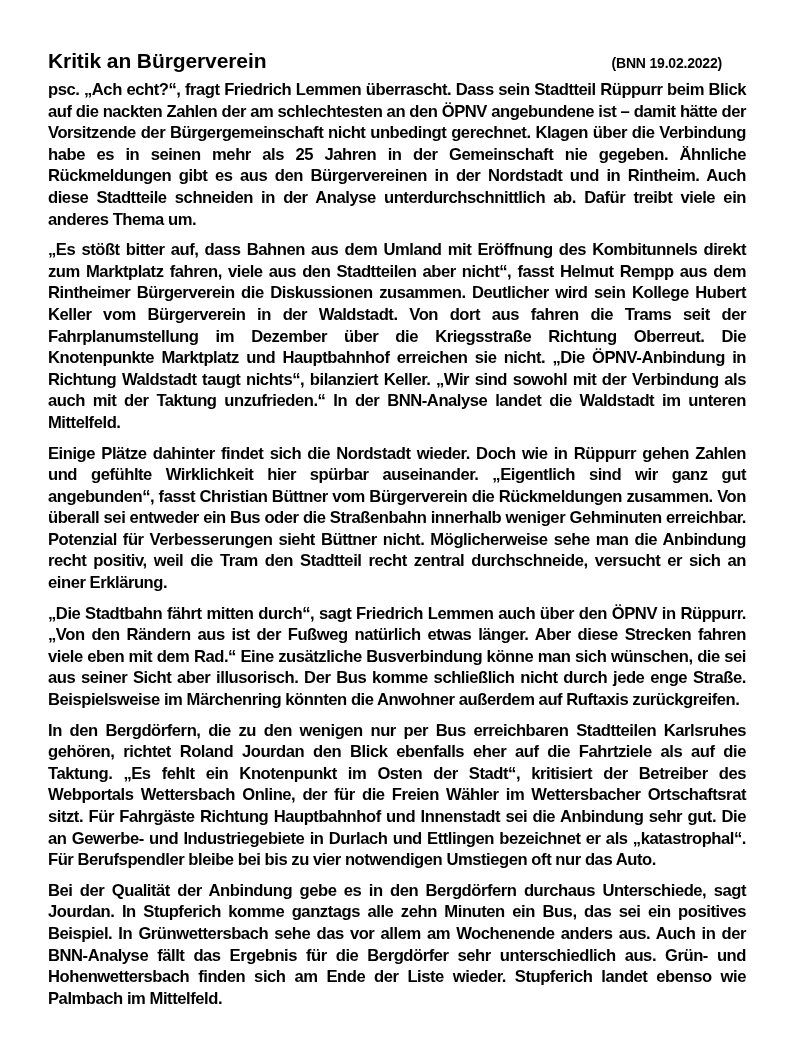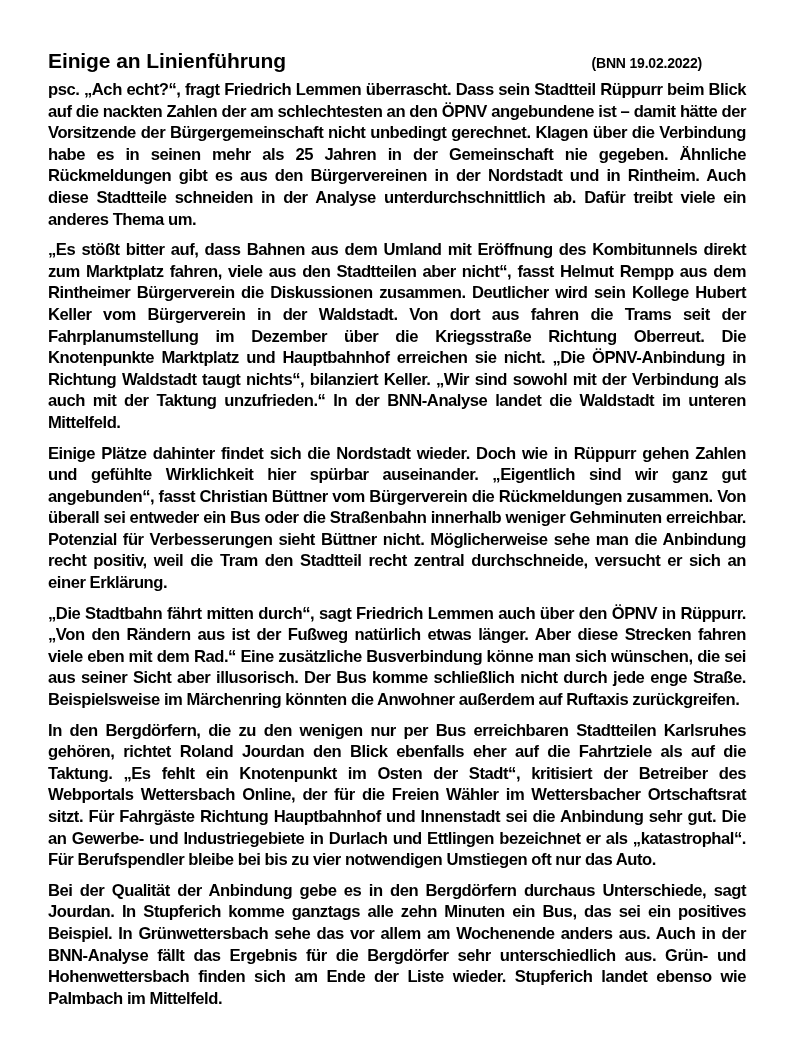--- a/index.html
+++ b/index.html
@@ -29,40 +29,40 @@
     }
     .title {
       font-size: 21px;
       font-weight: bold;
       letter-spacing: -0.1px;
       margin: 0;
     }
     .source {
       font-size: 14px;
       font-weight: bold;
-      margin-right: 44px;
+      margin-right: 24px;
       letter-spacing: -0.2px;
     }
     .body-text p {
       margin: 0 0 9px 0;
       font-size: 16.6px;
       line-height: 21.6px;
       text-align: justify;
       letter-spacing: -0.45px;
       word-spacing: 0px;
       hyphens: none;
       font-weight: bold;
     }
   </style>
 </head>
 <body>
 
 <div class="page">
   <div class="header">
-    <h1 class="title">Einige an Linienführung</h1>
+    <h1 class="title">Kritik an Bürgerverein</h1>
     <span class="source">(BNN 19.02.2022)</span>
   </div>
   <div class="body-text">
     <p>psc. „Ach echt?“, fragt Friedrich Lemmen überrascht. Dass sein Stadtteil Rüppurr beim Blick auf die nackten Zahlen der am schlechtesten an den ÖPNV angebundene ist – damit hätte der Vorsitzende der Bürgergemeinschaft nicht unbedingt gerechnet. Klagen über die Verbindung habe es in seinen mehr als 25 Jahren in der Gemein­schaft nie gegeben. Ähnliche Rückmeldungen gibt es aus den Bürgervereinen in der Nordstadt und in Rintheim. Auch diese Stadtteile schneiden in der Analyse unter­durchschnittlich ab. Dafür treibt viele ein anderes Thema um.</p>
     <p>„Es stößt bitter auf, dass Bahnen aus dem Umland mit Eröffnung des Kombitunnels direkt zum Marktplatz fahren, viele aus den Stadtteilen aber nicht“, fasst Helmut Rempp aus dem Rintheimer Bürgerverein die Diskussionen zusammen. Deutlicher wird sein Kollege Hubert Keller vom Bürgerverein in der Waldstadt. Von dort aus fahren die Trams seit der Fahrplanumstellung im Dezember über die Kriegsstraße Richtung Oberreut. Die Knotenpunkte Marktplatz und Hauptbahnhof erreichen sie nicht. „Die ÖPNV-Anbindung in Richtung Waldstadt taugt nichts“, bilanziert Keller. „Wir sind sowohl mit der Verbindung als auch mit der Taktung unzufrieden.“ In der BNN-Analyse landet die Waldstadt im unteren Mittelfeld.</p>
     <p>Einige Plätze dahinter findet sich die Nordstadt wieder. Doch wie in Rüppurr gehen Zahlen und gefühlte Wirklichkeit hier spürbar auseinander. „Eigentlich sind wir ganz gut angebunden“, fasst Christian Büttner vom Bürgerverein die Rückmeldungen zusammen. Von überall sei entweder ein Bus oder die Straßenbahn innerhalb weniger Gehminuten erreichbar. Potenzial für Verbesserungen sieht Büttner nicht. Möglicherweise sehe man die Anbindung recht positiv, weil die Tram den Stadtteil recht zentral durchschneide, versucht er sich an einer Erklärung.</p>
     <p>„Die Stadtbahn fährt mitten durch“, sagt Friedrich Lemmen auch über den ÖPNV in Rüppurr. „Von den Rändern aus ist der Fußweg natürlich etwas länger. Aber diese Strecken fahren viele eben mit dem Rad.“ Eine zusätzliche Busverbindung könne man sich wünschen, die sei aus seiner Sicht aber illusorisch. Der Bus komme schließlich nicht durch jede enge Straße. Beispielsweise im Märchenring könnten die Anwohner außerdem auf Ruftaxis zurückgreifen.</p>
     <p>In den Bergdörfern, die zu den wenigen nur per Bus erreichbaren Stadtteilen Karls­ruhes gehören, richtet Roland Jourdan den Blick ebenfalls eher auf die Fahrtziele als auf die Taktung. „Es fehlt ein Knotenpunkt im Osten der Stadt“, kritisiert der Betreiber des Webportals Wettersbach Online, der für die Freien Wähler im Wettersbacher Ortschaftsrat sitzt. Für Fahrgäste Richtung Hauptbahnhof und Innenstadt sei die Anbindung sehr gut. Die an Gewerbe- und Industriegebiete in Durlach und Ettlingen bezeichnet er als „katastrophal“. Für Berufspendler bleibe bei bis zu vier notwendigen Umstiegen oft nur das Auto.</p>
     <p>Bei der Qualität der Anbindung gebe es in den Bergdörfern durchaus Unterschiede, sagt Jourdan. In Stupferich komme ganztags alle zehn Minuten ein Bus, das sei ein positives Beispiel. In Grünwettersbach sehe das vor allem am Wochenende anders aus. Auch in der BNN-Analyse fällt das Ergebnis für die Bergdörfer sehr unterschied­lich aus. Grün- und Hohenwettersbach finden sich am Ende der Liste wieder. Stupfe­rich landet ebenso wie Palmbach im Mittelfeld.</p>
   </div>

